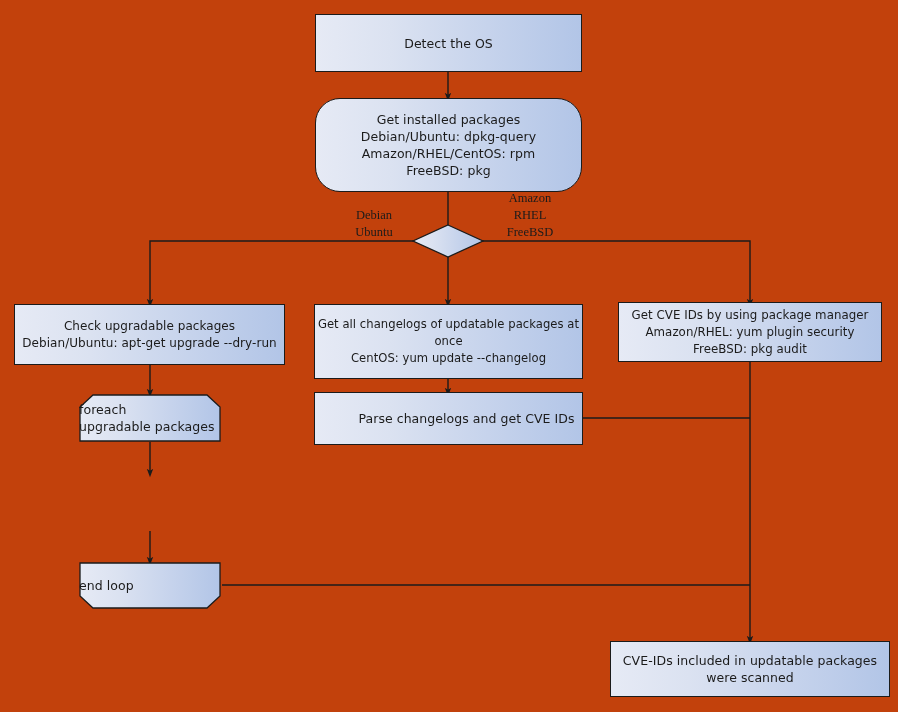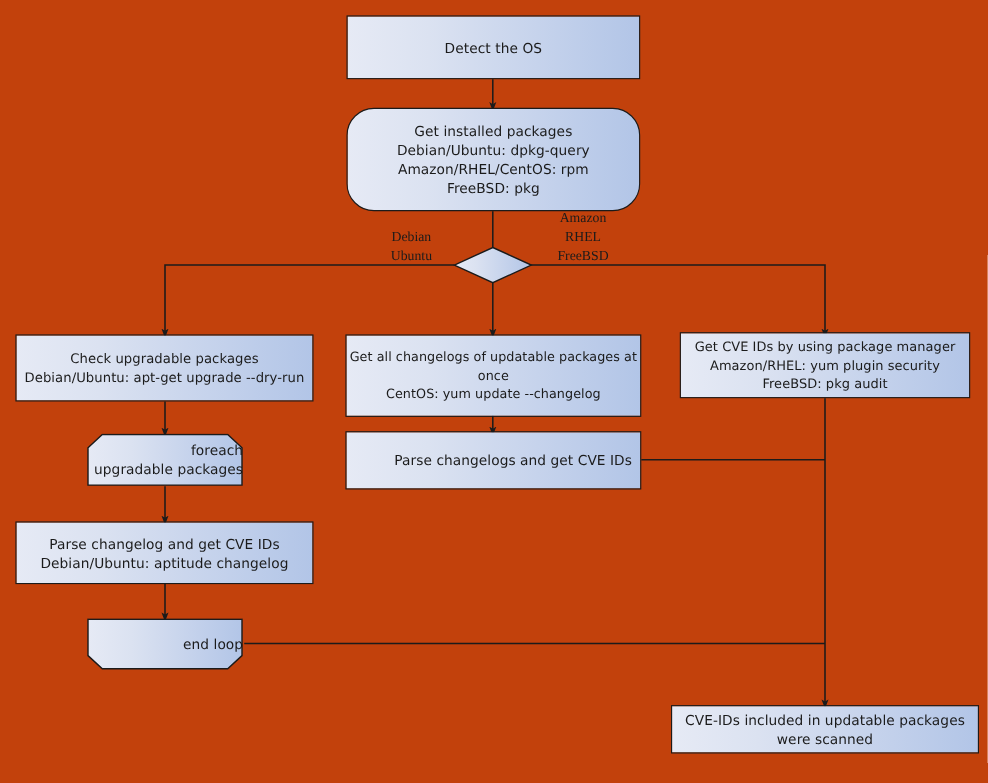--- a/index.html
+++ b/index.html
@@ -49,21 +49,21 @@
     position: absolute;
     left: 0;
     top: 0;
     width: 100%;
     height: 100%;
   }
   .loop-label {
     position: relative;
     z-index: 2;
     width: 100%;
-    text-align: right;
+    text-align: left;
     white-space: pre-line;
     font-size: 12.5px;
     line-height: 17px;
     color: #1b1b1b;
   }
   .diamond {
     position: absolute;
   }
   .edge-label {
     position: absolute;
@@ -166,30 +166,26 @@
       <polygon points="14,1 128,1 141,13 141,47 1,47 1,13" fill="url(#nodegrad)" stroke="#1b1b1b" stroke-width="1.3" vector-effect="non-scaling-stroke"></polygon>
     </svg>
     <span class="loop-label">foreach
 upgradable  packages</span>
   </div>
 
   <div class="node" style="left:314px; top:392px; width:269px; height:53px;padding-left:36px;">
     <span>Parse changelogs and get CVE IDs</span>
   </div>
 
-  <div class="node" style="left:14px; top:474px; width:271px; height:57px;">
-    <span>Parse changelog and get  CVE IDs
-Debian/Ubuntu: aptitude changelog</span>
-  </div>
 
   <div class="node loop-top" style="left:79px; top:562px; width:142px; height:47px;">
     <svg class="loop-shape" viewBox="0 0 142 47" preserveAspectRatio="none">
       <polygon points="1,1 141,1 141,34 128,46 14,46 1,34" fill="url(#nodegrad)" stroke="#1b1b1b" stroke-width="1.3" vector-effect="non-scaling-stroke"></polygon>
     </svg>
     <span class="loop-label">end loop</span>
   </div>
 
-  <div class="node" style="left:610px; top:641px; width:280px; height:44px;">
+  <div class="node" style="left:610px; top:641px; width:280px; height:56px;">
     <span>CVE-IDs included in updatable packages
 were scanned</span>
   </div>
 
 </div>
 
 </body></html>

